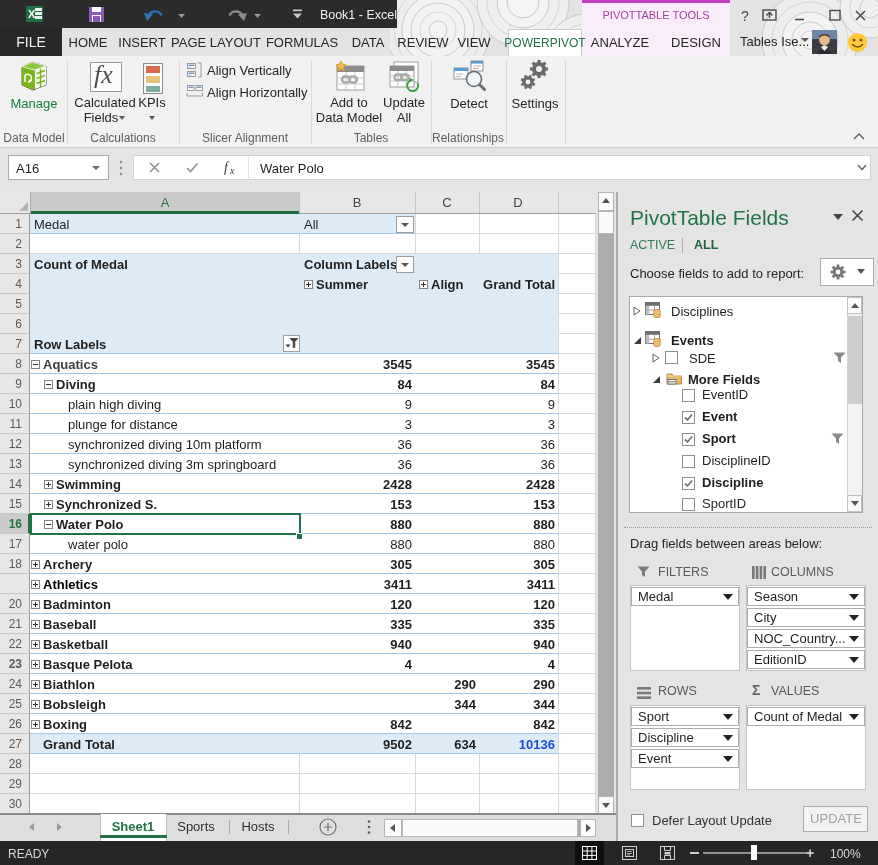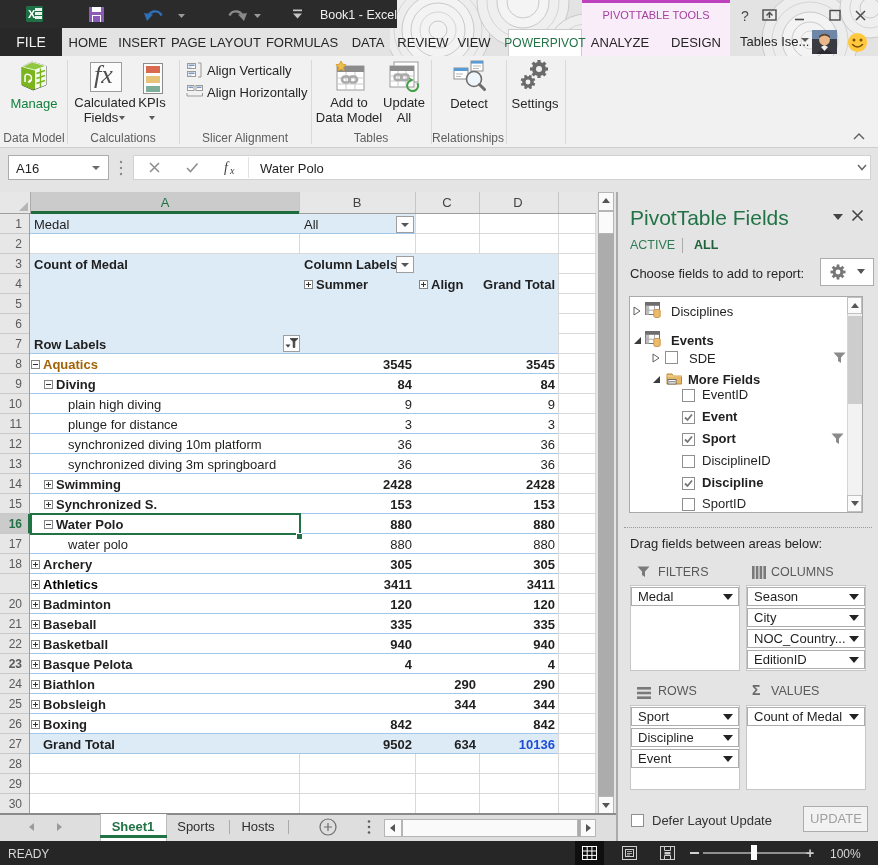--- a/index.html
+++ b/index.html
@@ -427,21 +427,21 @@
 <div class="tx" style="left:431px;top:277px;font-size:13px;color:#1F1F1F;font-weight:bold;">Align</div>
 <div class="tx" style="left:555px;top:277px;transform:translateX(-100%);font-size:13px;color:#1F1F1F;font-weight:bold;">Grand Total</div>
 <div class="tx" style="left:34px;top:337px;font-size:13px;color:#1F1F1F;font-weight:bold;">Row Labels</div>
 <div class="ab" style="left:283px;top:335px;width:17px;height:17px;background:#FDFDFD;border:1px solid #9E9E9E;"></div>
 <svg class="ab" style="left:285px;top:338px;width:13px;height:11px" viewBox="0 0 13 11">
 <path d="M 5 0.5 L 13 0.5 L 9.8 3.5 L 9.8 9.5 L 8.2 9.5 L 8.2 3.5 Z" fill="#3F3F3F" stroke="#3F3F3F" stroke-width="0.8"></path>
 <path d="M 0.5 6.5 L 5.5 6.5 L 3 9.5 Z" fill="#3F3F3F"></path>
 </svg>
 <div class="ab" style="left:31px;top:360px;width:9px;height:9px;background:#FDFDFD;border:1px solid #848484;"></div>
 <div class="ab" style="left:33px;top:364px;width:5px;height:1px;background:#333;"></div>
-<div class="tx" style="left:43px;top:357px;font-size:13px;color:#a16207;font-weight:bold;">Aquatics</div>
+<div class="tx" style="left:43px;top:357px;font-size:13px;color:#404040;font-weight:bold;">Aquatics</div>
 <div class="tx" style="left:412px;top:357px;transform:translateX(-100%);font-size:13px;color:#1F1F1F;font-weight:bold;">3545</div>
 <div class="tx" style="left:555px;top:357px;transform:translateX(-100%);font-size:13px;color:#1F1F1F;font-weight:bold;">3545</div>
 <div class="ab" style="left:44px;top:380px;width:9px;height:9px;background:#FDFDFD;border:1px solid #848484;"></div>
 <div class="ab" style="left:46px;top:384px;width:5px;height:1px;background:#333;"></div>
 <div class="tx" style="left:56px;top:377px;font-size:13px;color:#1F1F1F;font-weight:bold;">Diving</div>
 <div class="tx" style="left:412px;top:377px;transform:translateX(-100%);font-size:13px;color:#1F1F1F;font-weight:bold;">84</div>
 <div class="tx" style="left:555px;top:377px;transform:translateX(-100%);font-size:13px;color:#1F1F1F;font-weight:bold;">84</div>
 <div class="tx" style="left:68px;top:397px;font-size:13px;color:#1F1F1F;font-weight:normal;">plain high diving</div>
 <div class="tx" style="left:412px;top:397px;transform:translateX(-100%);font-size:13px;color:#1F1F1F;font-weight:normal;">9</div>
 <div class="tx" style="left:555px;top:397px;transform:translateX(-100%);font-size:13px;color:#1F1F1F;font-weight:normal;">9</div>

